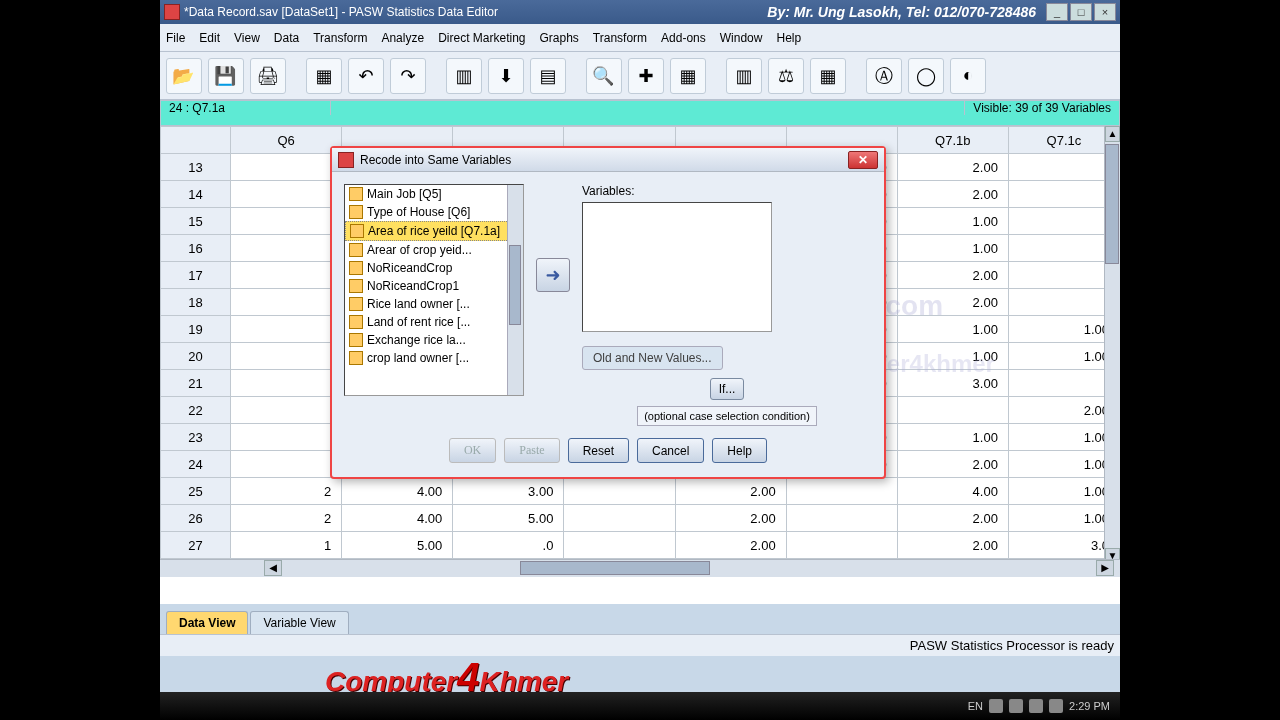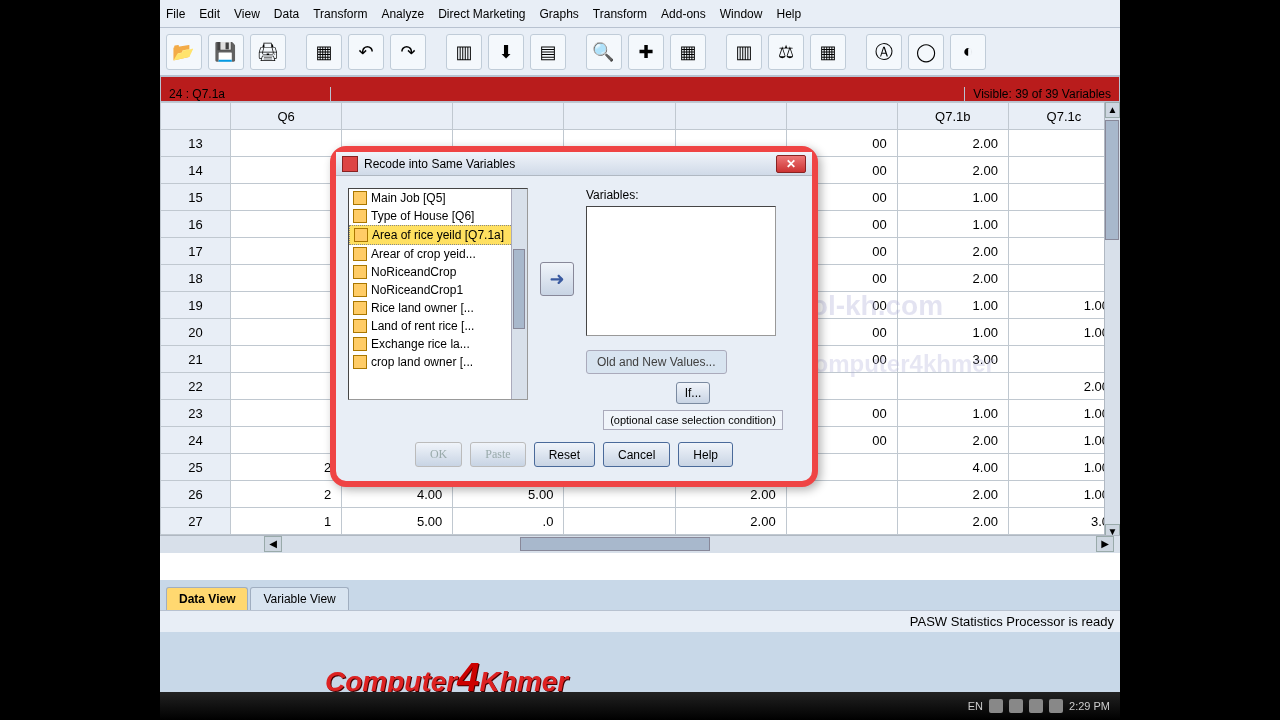--- a/index.html
+++ b/index.html
@@ -8,21 +8,21 @@
 .titlebar { height: 24px; background: linear-gradient(#4a6a9a, #3a5a8a); display: flex; align-items: center; padding: 0 4px; color: #fff; font-size: 12px; }
 .titlebar .tb-icon { width: 16px; height: 16px; background: #d44; margin-right: 4px; border: 1px solid #822; }
 .titlebar .title-text { flex: 1; white-space: nowrap; overflow: hidden; }
 .titlebar .byline { font-weight: bold; font-size: 14px; font-style: italic; margin-right: 8px; }
 .titlebar .win-btn { width: 22px; height: 18px; background: #cdd; border: 1px solid #889; margin-left: 2px; text-align: center; line-height: 16px; font-size: 11px; color: #333; }
 .menubar { height: 28px; background: #e8eef6; display: flex; align-items: center; padding: 0 6px; gap: 14px; font-size: 12px; border-bottom: 1px solid #b8c2d0; }
 .menubar span { cursor: default; }
 .toolbar { height: 48px; background: #e8eef6; display: flex; align-items: center; padding: 0 6px; gap: 6px; border-bottom: 1px solid #b8c2d0; }
 .tool { width: 36px; height: 36px; background: #f4f8fc; border: 1px solid #c0ccd8; border-radius: 3px; display: flex; align-items: center; justify-content: center; font-size: 18px; }
 .tool.sep { width: 8px; border: none; background: transparent; }
-.infobar { height: 26px; background: #b91c1c; border: 1px solid #b8c2d0; display: flex; align-items: flex-end; font-size: 12px; }
+.infobar { height: 26px; background: #5eead4; border: 1px solid #b8c2d0; display: flex; align-items: flex-start; font-size: 12px; }
 .infobar .cellref { width: 170px; padding: 0 8px; border-right: 1px solid #b8c2d0; }
 .infobar .spacer { flex: 1; }
 .infobar .visible { padding: 0 8px; border-left: 1px solid #b8c2d0; }
 .gridwrap { position: relative; background: #fff; height: 478px; }
 table.grid { border-collapse: collapse; width: 100%; table-layout: fixed; }
 table.grid th, table.grid td { border: 1px solid #c0c8d0; height: 27px; font-size: 13px; text-align: right; padding: 0 10px; background: #fff; }
 table.grid th { background: #e8eef6; text-align: center; font-weight: normal; }
 table.grid .rowhead { background: #e8eef6; text-align: center; width: 70px; }
 .hscroll { height: 18px; background: #d8e0ea; border-top: 1px solid #b0b8c2; position: relative; }
 .hscroll .arrow { position: absolute; width: 18px; height: 16px; background: #cdd6e0; border: 1px solid #9aa; top: 0; text-align: center; font-size: 10px; line-height: 14px; }
@@ -38,21 +38,21 @@
 .statusbar { height: 22px; background: #e8eef6; border-top: 1px solid #b8c2d0; display: flex; align-items: center; justify-content: flex-end; padding: 0 6px; font-size: 13px; }
 .logo { position: absolute; left: 165px; bottom: 20px; font-size: 28px; font-weight: bold; font-style: italic; color: #d22; text-shadow: 1px 1px #400; }
 .logo .four { color: #c00; font-size: 40px; }
 .taskbar { position: absolute; left: 160px; bottom: 0; width: 960px; height: 28px; background: linear-gradient(#222, #000); display: flex; align-items: center; justify-content: flex-end; padding: 0 10px; gap: 10px; color: #ccc; font-size: 11px; }
 .taskbar .tray { display: flex; gap: 6px; align-items: center; }
 .taskbar .ic { width: 14px; height: 14px; background: #888; border-radius: 2px; }
 .watermark { position: absolute; left: 200px; top: 290px; width: 800px; text-align: center; color: #b0b0d8; font-size: 28px; font-weight: bold; opacity: 0.35; pointer-events: none; }
 .watermark2 { position: absolute; left: 200px; top: 350px; width: 800px; text-align: center; color: #b0b0d8; font-size: 24px; font-weight: bold; opacity: 0.3; pointer-events: none; }
 
 
-.dialog { position: absolute; left: 170px; top: 146px; width: 488px; background: #e8eef6; border: 6px solid #ef4444; box-shadow: 3px 3px 10px rgba(0,0,0,0.3); border-radius: 16px; }
+.dialog { position: absolute; left: 170px; top: 146px; width: 556px; background: #e8eef6; border: 2px solid #ef4444; box-shadow: 3px 3px 10px rgba(0,0,0,0.3); border-radius: 4px; }
 .dialog .dtitle { height: 24px; background: linear-gradient(#f0f4fa, #d0dae8); display: flex; align-items: center; padding: 0 6px; font-size: 12px; border-bottom: 1px solid #b0b8c2; }
 .dialog .dtitle .dico { width: 16px; height: 16px; background: #d44; border: 1px solid #822; margin-right: 6px; }
 .dialog .dtitle .dtext { flex: 1; }
 .dialog .dtitle .dclose { width: 30px; height: 18px; background: linear-gradient(#e77, #c33); border: 1px solid #822; color: #fff; text-align: center; line-height: 16px; font-size: 12px; font-weight: bold; border-radius: 2px; }
 .dialog .dbody { padding: 12px; display: flex; gap: 12px; font-size: 12px; }
 .srclist { width: 180px; height: 212px; background: #fff; border: 1px inset #999; overflow: hidden; position: relative; }
 .srclist .item { padding: 2px 4px; white-space: nowrap; display: flex; align-items: center; gap: 4px; }
 .srclist .item .ii { width: 14px; height: 14px; background: #fc6; border: 1px solid #a70; flex-shrink: 0; }
 .srclist .item.sel { background: #ffe060; border: 1px dotted #888; }
 .srclist .sb { position: absolute; right: 0; top: 0; width: 16px; height: 100%; background: #d8e0ea; border-left: 1px solid #aab; }
@@ -67,20 +67,28 @@
 .iflabel { border: 1px solid #aab; padding: 3px 6px; background: #f0f4fa; flex:1; font-size: 11px; }
 .dbuttons { display: flex; justify-content: center; gap: 8px; padding: 0 12px 14px; }
 .dbuttons button { padding: 4px 14px; font-size: 12px; background: linear-gradient(#f0f4fa, #c8d4e4); border: 1px solid #7a8aa0; border-radius: 3px; }
 .dbuttons button:disabled { color: #9aa; border-color: #bbb; font-family: Liberation Serif, serif; }
 .dbuttons button.primary { border: 1px solid #4a6a9a; }
 </style>
 </head>
 <body>
 
 <div class="app">
+  <div class="titlebar">
+    <div class="tb-icon"></div>
+    <div class="title-text">*Data Record.sav [DataSet1] - PASW Statistics Data Editor</div>
+    <div class="byline">By: Mr. Ung Lasokh, Tel: 012/070-728486</div>
+    <div class="win-btn">_</div>
+    <div class="win-btn">□</div>
+    <div class="win-btn">×</div>
+  </div>
 
   <div class="menubar">
     <span>File</span>
     <span>Edit</span>
     <span>View</span>
     <span>Data</span>
     <span>Transform</span>
     <span>Analyze</span>
     <span>Direct Marketing</span>
     <span>Graphs</span>

